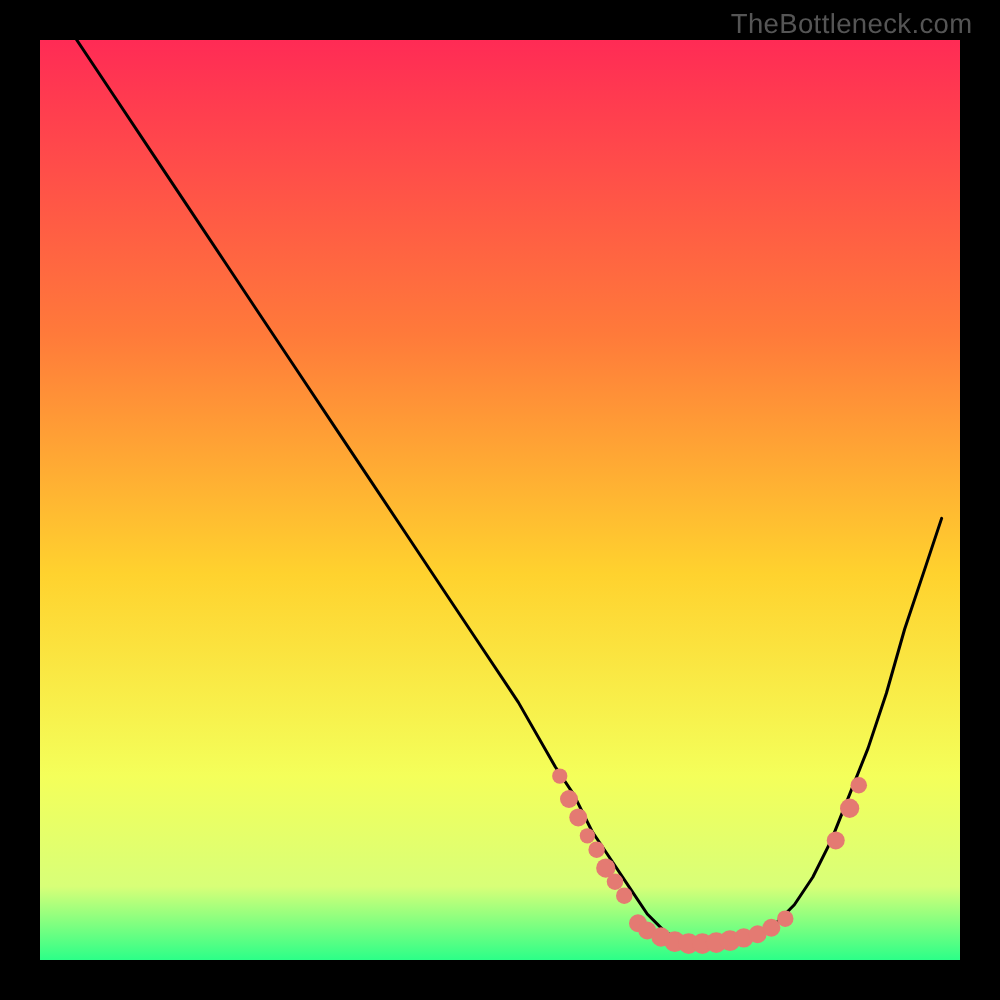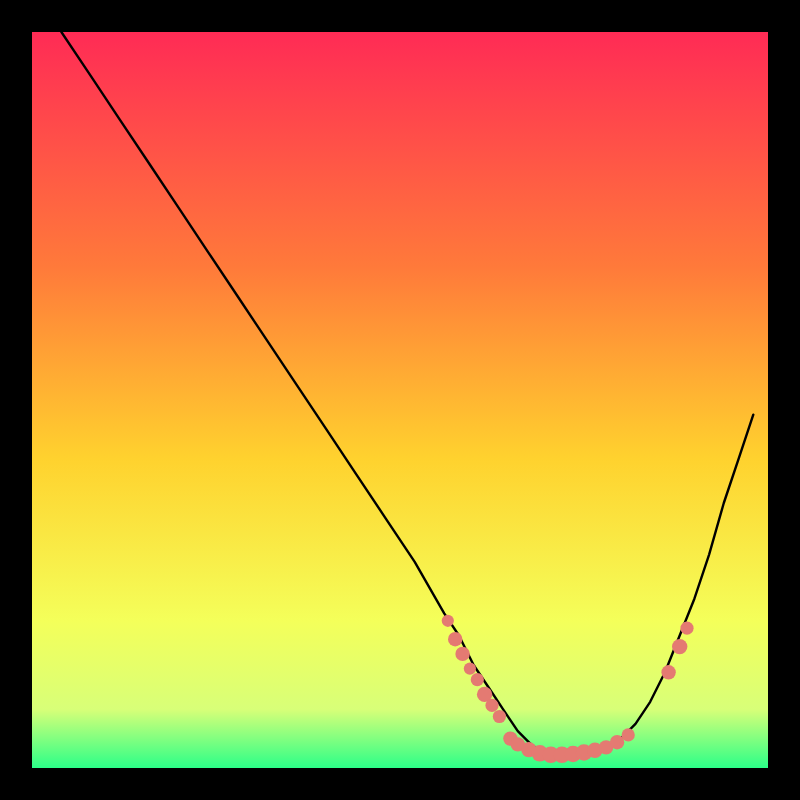--- a/index.html
+++ b/index.html
@@ -26,20 +26,21 @@
     top: 32px;
     width: 736px;
     height: 736px;
   }
   svg { display: block; }
 </style>
 </head>
 <body>
 
 <div class="container">
+  <div class="watermark">TheBottleneck.com</div>
   <div class="plot">
     <svg id="chart-svg" width="736" height="736" viewBox="0 0 736 736" preserveAspectRatio="none">
       <defs>
         <linearGradient id="bg-grad" x1="0" y1="0" x2="0" y2="1">
           <stop id="g0" offset="0%" stop-color="#ff2b55"></stop>
           <stop id="g1" offset="32%" stop-color="#ff7a3a"></stop>
           <stop id="g2" offset="58%" stop-color="#ffd22e"></stop>
           <stop id="g3" offset="80%" stop-color="#f4ff5a"></stop>
           <stop id="g4" offset="92%" stop-color="#d8ff78"></stop>
           <stop id="g5" offset="100%" stop-color="#2cff88"></stop>

